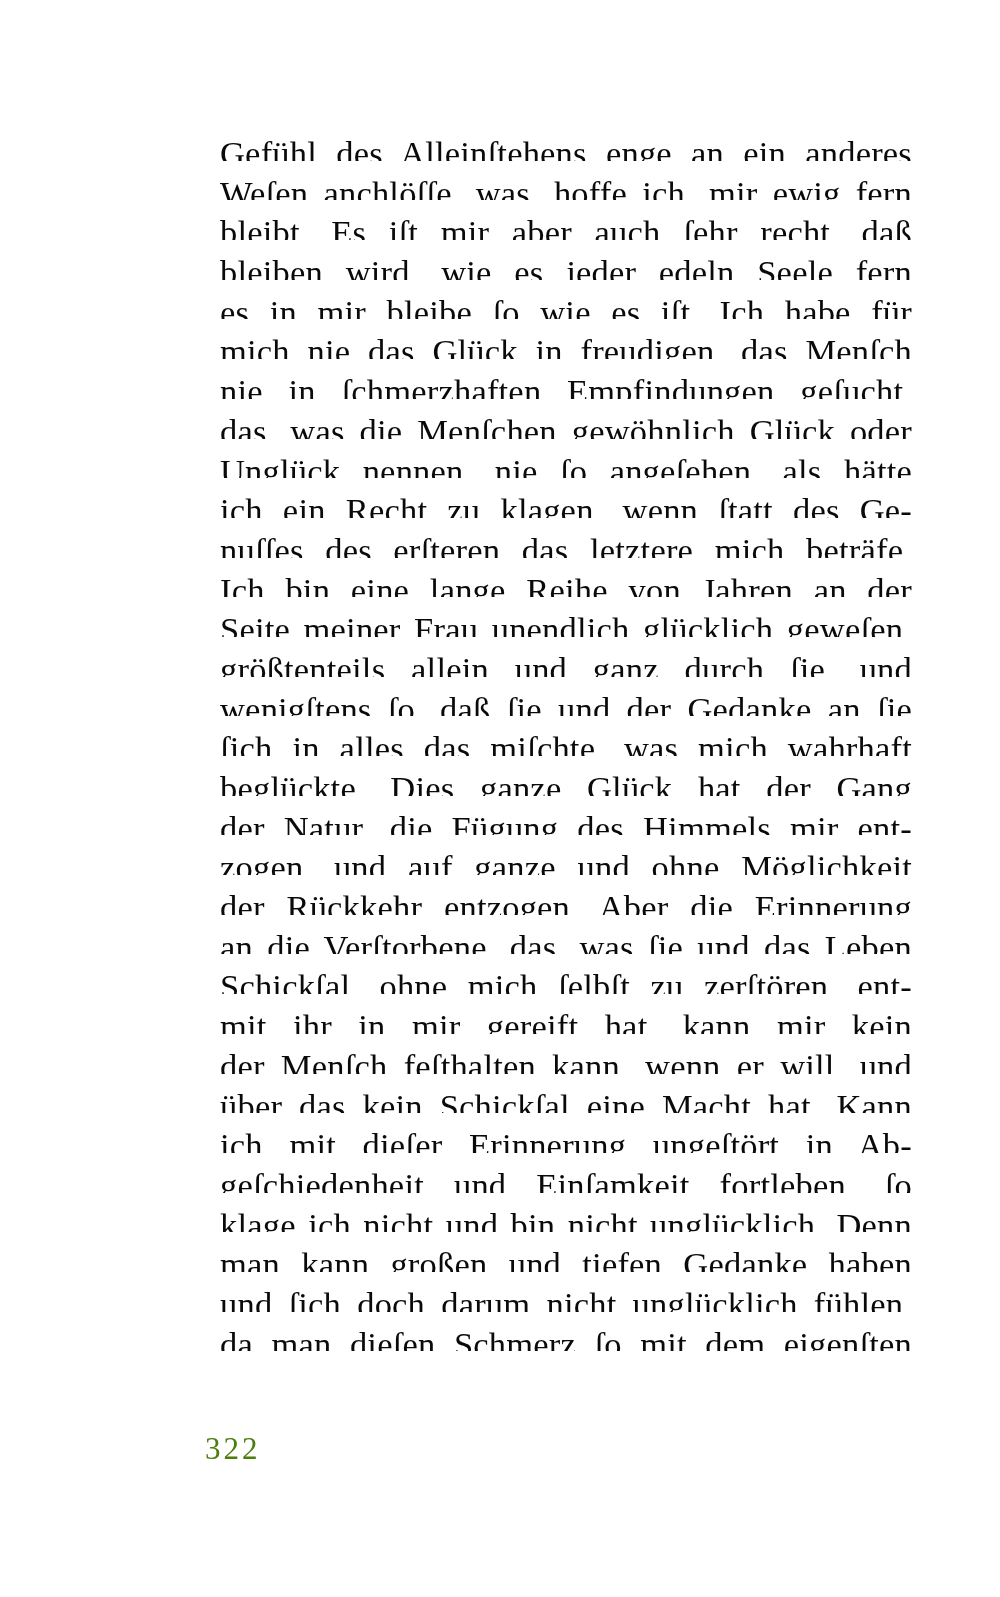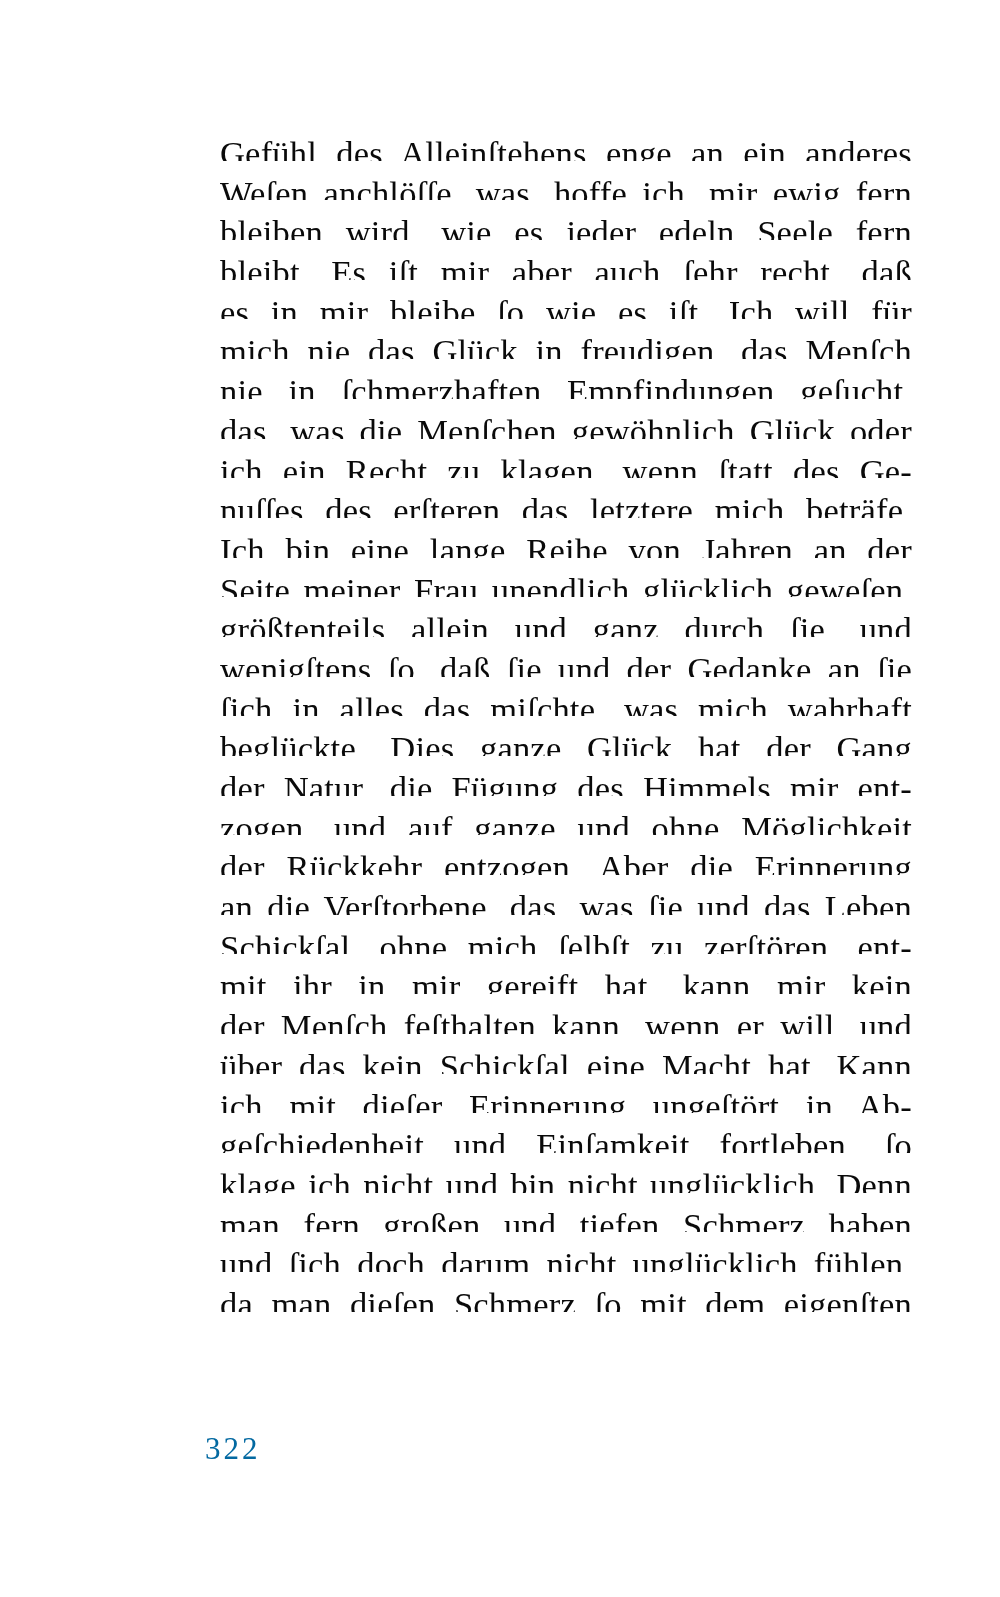--- a/index.html
+++ b/index.html
@@ -35,53 +35,54 @@
   }
   
   .text-line::after { content: ""; display: inline-block; width: 100%; }
   .text-line { white-space: normal; overflow: hidden; }
   .folio {
     position: absolute;
     left: 166px;
     top: 1392px;
     font-size: 31px;
     letter-spacing: 3px;
-    color: #0369a1;
+    color: #4d7c0f;
   }
 </style>
 </head>
 <body>
 
 <div class="scan-page">
   <div class="text-block">
     <div class="text-line">Gefühl des Alleinſtehens enge an ein anderes</div>
     <div class="text-line">Weſen anchlöſſe, was, hoffe ich, mir ewig fern</div>
+    <div class="text-line">bleibt.  Es iſt mir aber auch ſehr recht, daß</div>
     <div class="text-line">bleiben wird, wie es jeder edeln Seele fern</div>
-    <div class="text-line">bleibt.  Es iſt mir aber auch ſehr recht, daß</div>
-    <div class="text-line">es in mir bleibe ſo wie es iſt.  Ich will für</div>
+    <div class="text-line">es in mir bleibe ſo wie es iſt.  Ich habe für</div>
     <div class="text-line">mich nie das Glück in freudigen, das Menſch</div>
     <div class="text-line">nie in ſchmerzhaften Empfindungen geſucht,</div>
     <div class="text-line">das, was die Menſchen gewöhnlich Glück oder</div>
+    <div class="text-line">Unglück nennen, nie ſo angeſehen, als hätte</div>
     <div class="text-line">ich ein Recht zu klagen, wenn ſtatt des Ge-</div>
     <div class="text-line">nuſſes des erſteren das letztere mich beträfe.</div>
     <div class="text-line">Ich bin eine lange Reihe von Jahren an der</div>
     <div class="text-line">Seite meiner Frau unendlich glücklich geweſen,</div>
     <div class="text-line">größtenteils allein und ganz durch ſie, und</div>
     <div class="text-line">wenigſtens ſo, daß ſie und der Gedanke an ſie</div>
     <div class="text-line">ſich in alles das miſchte, was mich wahrhaft</div>
     <div class="text-line">beglückte.  Dies ganze Glück hat der Gang</div>
     <div class="text-line">der Natur, die Fügung des Himmels mir ent-</div>
     <div class="text-line">zogen, und auf ganze und ohne Möglichkeit</div>
     <div class="text-line">der Rückkehr entzogen.  Aber die Erinnerung</div>
     <div class="text-line">an die Verſtorbene, das, was ſie und das Leben</div>
     <div class="text-line">Schickſal, ohne mich ſelbſt zu zerſtören, ent-</div>
     <div class="text-line">mit ihr in mir gereift hat, kann mir kein</div>
     <div class="text-line">der Menſch feſthalten kann, wenn er will, und</div>
     <div class="text-line">über das kein Schickſal eine Macht hat.  Kann</div>
     <div class="text-line">ich mit dieſer Erinnerung ungeſtört in Ab-</div>
     <div class="text-line">geſchiedenheit und Einſamkeit fortleben, ſo</div>
     <div class="text-line">klage ich nicht und bin nicht unglücklich. Denn</div>
-    <div class="text-line">man fern großen und tiefen Schmerz haben</div>
+    <div class="text-line">man kann großen und tiefen Gedanke haben</div>
     <div class="text-line">und ſich doch darum nicht unglücklich fühlen,</div>
     <div class="text-line">da man dieſen Schmerz ſo mit dem eigenſten</div>
   </div>
   <div class="folio">322</div>
 </div>
 
 </body></html>

